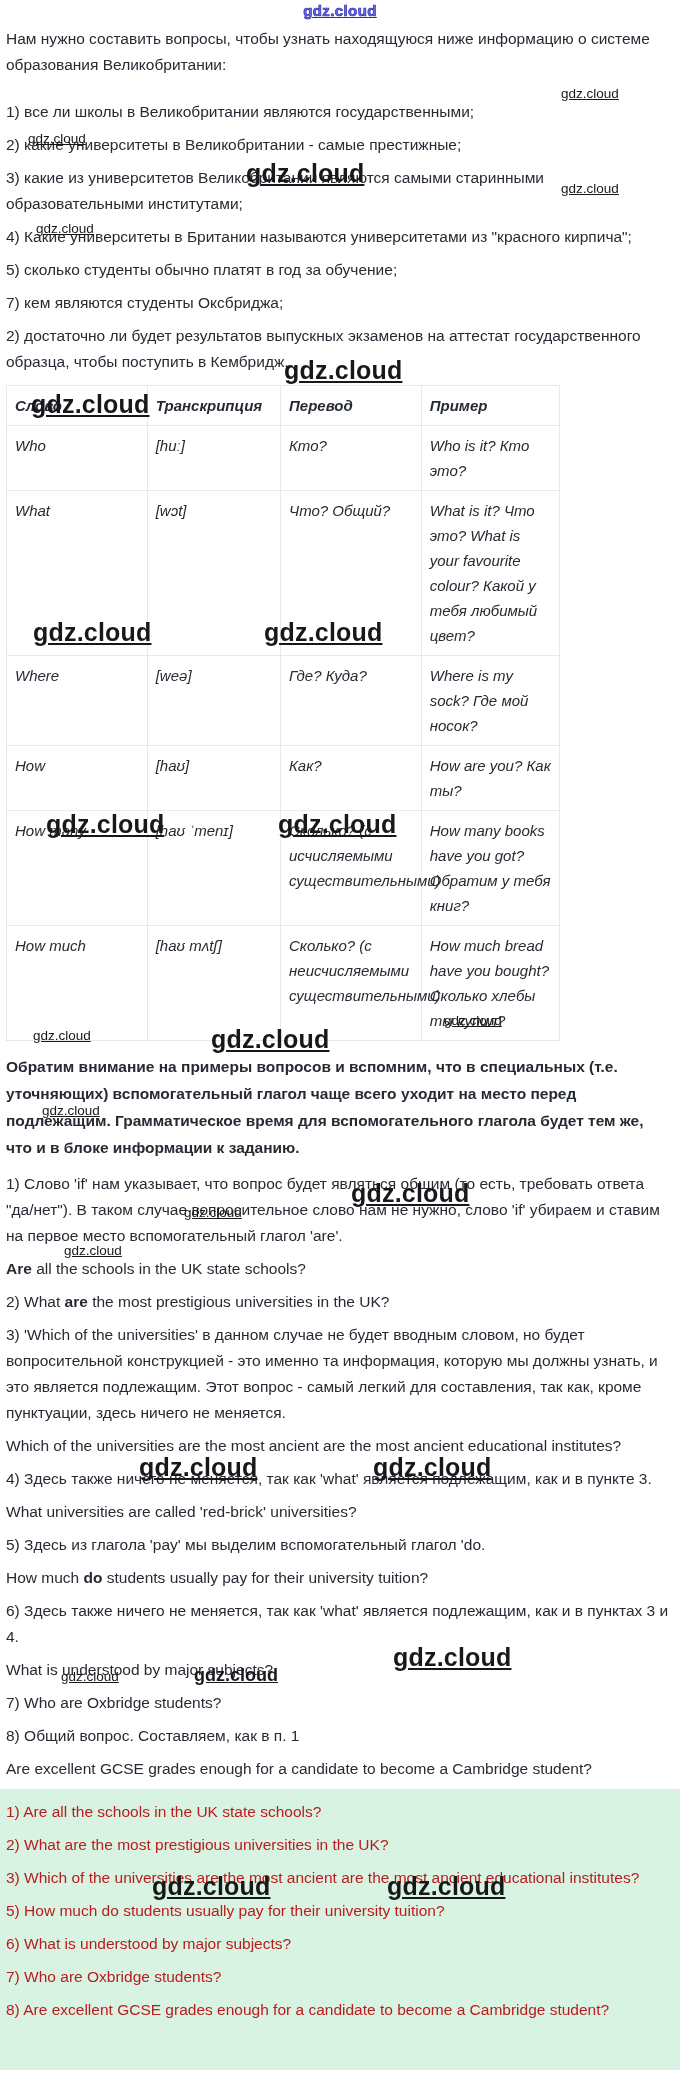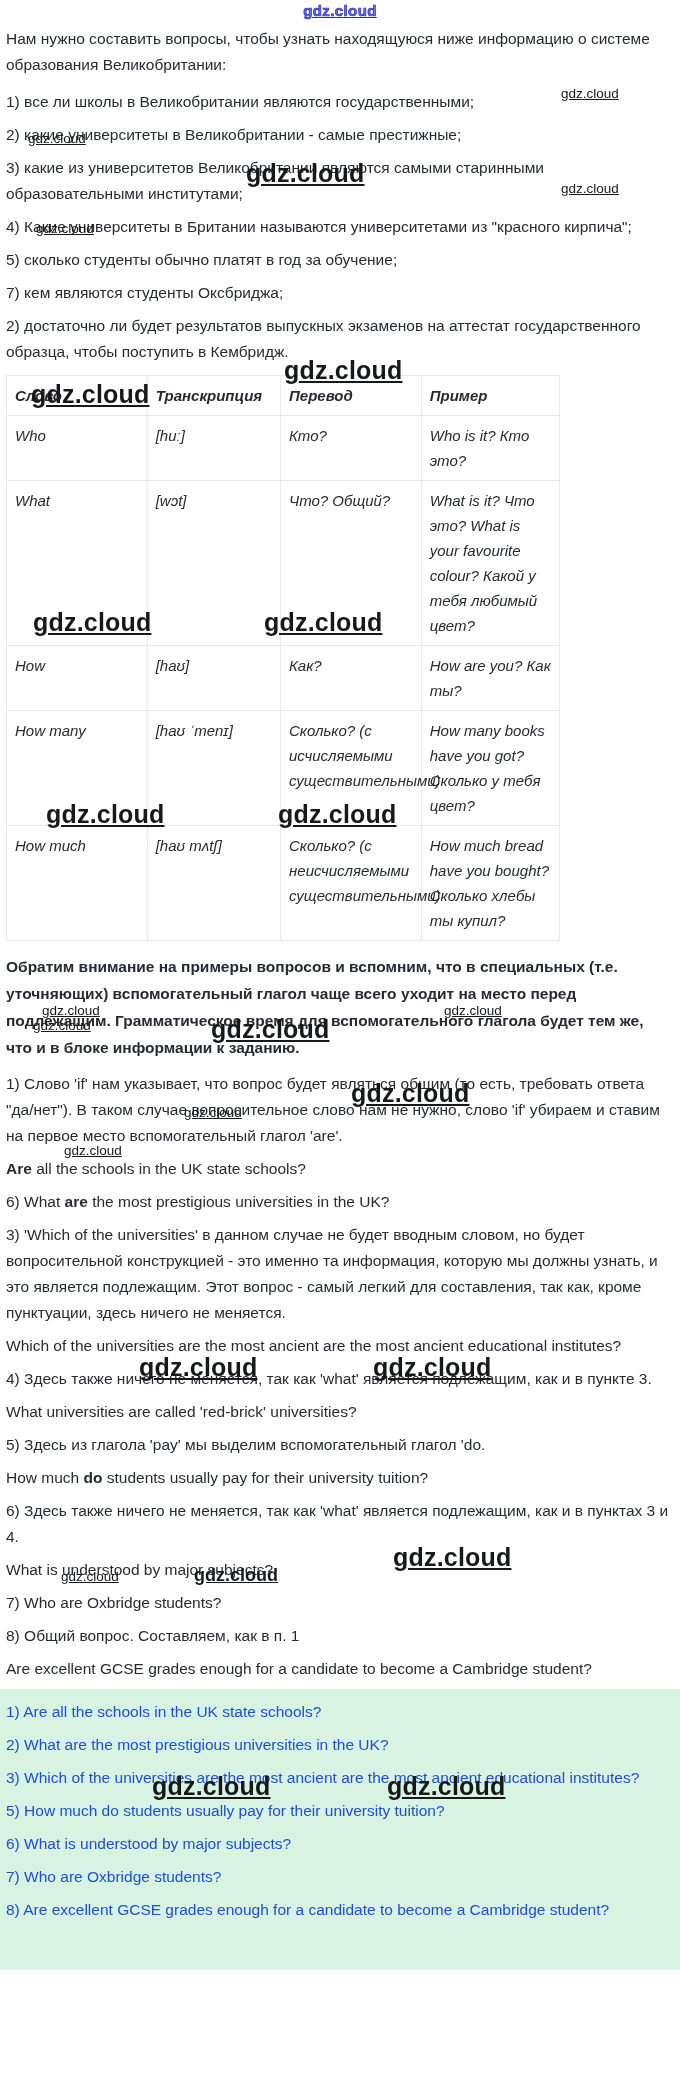--- a/index.html
+++ b/index.html
@@ -1,37 +1,37 @@
 <!DOCTYPE html>
 <html><head>
 <meta charset="utf-8">
 <style>
   html,body{margin:0;padding:0;background:#ffffff;}
   body{width:680px;font-family:"Liberation Sans","DejaVu Sans",sans-serif;color:#262b33;}
   .page{position:relative;width:680px;min-height:2094px;overflow:hidden;}
   .content{padding:26px 8px 0 6px;}
   p{margin:0 0 7px 0;font-size:15.5px;line-height:26px;}
-  .lead{margin-bottom:11px;}
+  .lead{margin-bottom:21px;}
   section{position:relative;display:block;}
   
   .table-wrap{position:relative;margin:10px 0 12px 0;}
   table.qtable{width:554px;border-collapse:collapse;table-layout:fixed;}
   .qtable th,.qtable td{border:1px solid #e7e9ec;padding:7px 8px;vertical-align:top;
     font-size:15px;font-style:italic;line-height:25px;text-align:left;color:#262b33;}
   .qtable th{font-weight:700;}
   .qtable td b{font-weight:400;}
   .col-w{width:25.5%;} .col-t{width:24%;} .col-tr{width:25.5%;} .col-ex{width:25%;}
   
   .note{font-weight:700;margin:12px 0 10px 0;line-height:27px;}
   
   .expl{position:relative;}
   
   .final{position:relative;background:#d9f3e3;color:#3d5a50;margin:6px -8px 0 -6px;
     padding:10px 8px 16px 6px;min-height:255px;}
-  .final p{margin-bottom:7px;color:#1d4ed8;}
+  .final p{margin-bottom:7px;color:#b91c1c;}
   
   .wm{position:absolute;white-space:nowrap;color:#17181a;z-index:4;pointer-events:none;text-decoration:underline;}
   .wm-sm{font-size:13.5px;font-weight:500;}
   .wm-md{font-size:18px;font-weight:600;}
   .wm-lg{font-size:25px;font-weight:600;letter-spacing:0.2px;}
   .wm-logo{left:50%;transform:translateX(-50%);top:2px;font-size:15px;font-weight:700;
     color:#6a6ade;-webkit-text-stroke:0.7px #2d2dbb;letter-spacing:0.4px;}
 </style>
 </head>
 <body>
@@ -86,30 +86,36 @@
             <td>Кто?</td>
             <td><b>Who is it?</b><span> Кто это?</span></td>
           </tr>
           <tr>
             <td>What</td>
             <td>[wɔt]</td>
             <td>Что? Общий?</td>
             <td><b>What is it?</b><span> Что это? </span><b>What is your favourite colour?</b><span> Какой у тебя любимый цвет?</span></td>
           </tr>
           <tr>
+            <td>Where</td>
+            <td>[weə]</td>
+            <td>Где? Куда?</td>
+            <td><b>Where is my sock?</b><span> Где мой носок?</span></td>
+          </tr>
+          <tr>
             <td>How</td>
             <td>[haʊ]</td>
             <td>Как?</td>
             <td><b>How are you?</b><span> Как ты?</span></td>
           </tr>
           <tr>
             <td>How many</td>
             <td>[haʊ ˈmenɪ]</td>
             <td>Сколько? (с исчисляемыми существительными)</td>
-            <td><b>How many books have you got?</b><span> Сколько у тебя цвет?</span></td>
+            <td><b>How many books have you got?</b><span> Обратим у тебя книг?</span></td>
           </tr>
           <tr>
             <td>How much</td>
             <td>[haʊ mʌtʃ]</td>
             <td>Сколько? (с неисчисляемыми существительными)</td>
             <td><b>How much bread have you bought?</b><span> Сколько хлебы ты купил?</span></td>
           </tr>
         </tbody>
       </table>
     </div>
@@ -121,21 +127,21 @@
       <span class="wm wm-sm" style="left:58px;top:190px">gdz.cloud</span>
       <span class="wm wm-lg" style="left:133px;top:400px">gdz.cloud</span>
       <span class="wm wm-lg" style="left:367px;top:400px">gdz.cloud</span>
       <span class="wm wm-lg" style="left:387px;top:590px">gdz.cloud</span>
       <span class="wm wm-sm" style="left:55px;top:616px">gdz.cloud</span>
       <span class="wm wm-md" style="left:188px;top:612px">gdz.cloud</span>
 
       <p class="note">Обратим внимание на примеры вопросов и вспомним, что в специальных (т.е. уточняющих) вспомогательный глагол чаще всего уходит на место перед подлежащим. Грамматическое время для вспомогательного глагола будет тем же, что и в блоке информации к заданию.</p>
       <p>1) Слово 'if' нам указывает, что вопрос будет являться общим (то есть, требовать ответа "да/нет"). В таком случае вопросительное слово нам не нужно, слово 'if' убираем и ставим на первое место вспомогательный глагол 'are'.</p>
       <p><b>Are</b><span> all the schools in the UK state schools?</span></p>
-      <p><span>6) What </span><b>are</b><span> the most prestigious universities in the UK?</span></p>
+      <p><span>2) What </span><b>are</b><span> the most prestigious universities in the UK?</span></p>
       <p>3) 'Which of the universities' в данном случае не будет вводным словом, но будет вопросительной конструкцией - это именно та информация, которую мы должны узнать, и это является подлежащим. Этот вопрос - самый легкий для составления, так как, кроме пунктуации, здесь ничего не меняется.</p>
       <p>Which of the universities are the most ancient are the most ancient educational institutes?</p>
       <p>4) Здесь также ничего не меняется, так как 'what' является подлежащим, как и в пункте 3.</p>
       <p>What universities are called 'red-brick' universities?</p>
       <p>5) Здесь из глагола 'pay' мы выделим вспомогательный глагол 'do.</p>
       <p><span>How much </span><b>do</b><span> students usually pay for their university tuition?</span></p>
       <p>6) Здесь также ничего не меняется, так как 'what' является подлежащим, как и в пунктах 3 и 4.</p>
       <p>What is understood by major subjects?</p>
       <p>7) Who are Oxbridge students?</p>
       <p>8) Общий вопрос. Составляем, как в п. 1</p>

